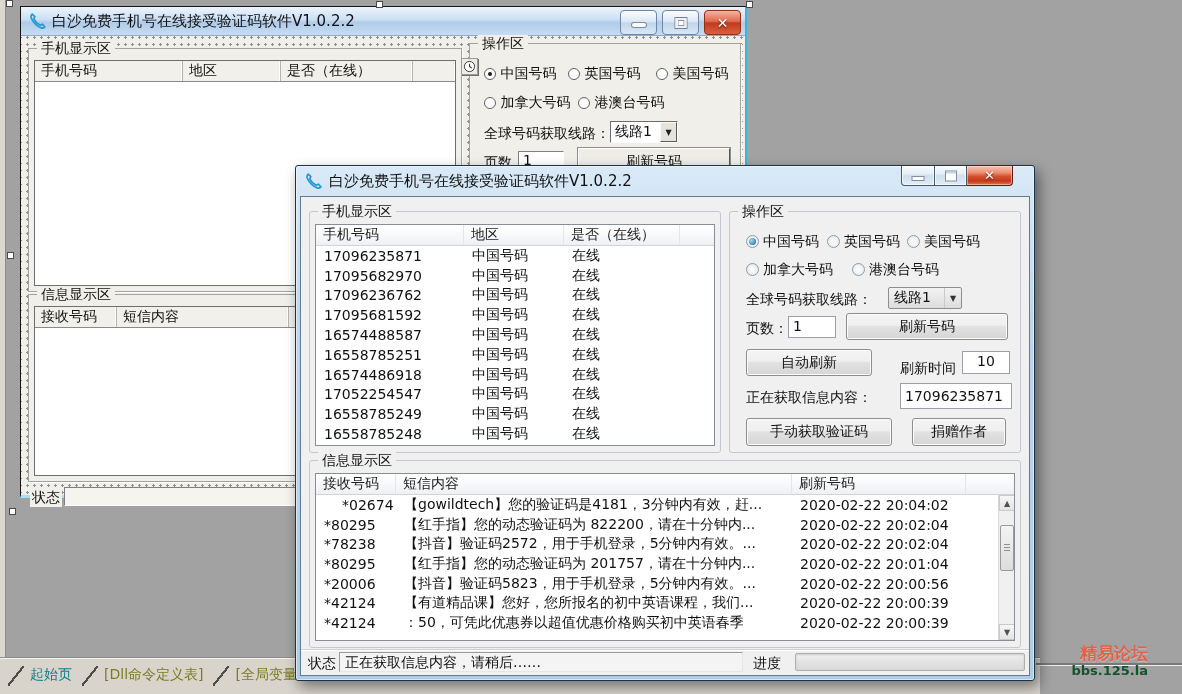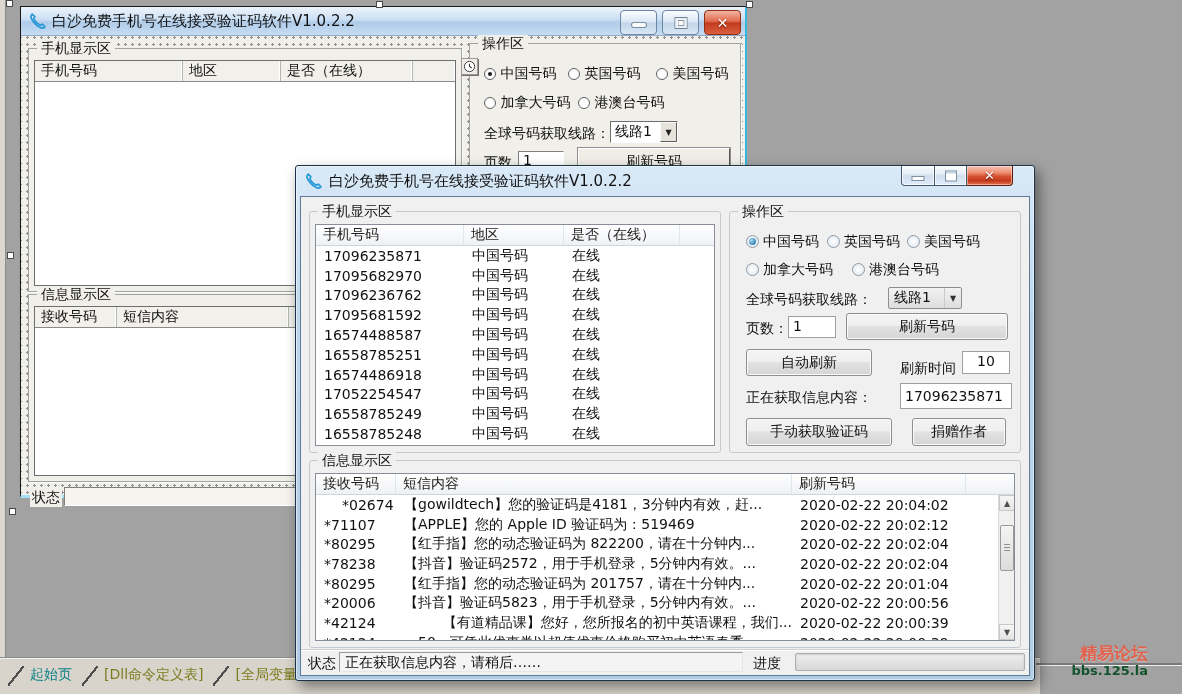--- a/index.html
+++ b/index.html
@@ -349,25 +349,20 @@
             <span class="mth" style="flex:1; border-right:none;"></span>
           </div>
           <div>
 
           <div class="trow irow">
               <span class="cell" style="width:80px;padding-left:26px;">*02674</span>
               <span class="cell" style="width:396px;">【gowildtech】您的验证码是4181，3分钟内有效，赶...</span>
               <span class="cell" style="width:190px;">2020-02-22 20:04:02</span>
             </div>
               <div class="trow irow">
-              <span class="cell" style="width:80px;">*71107</span>
-              <span class="cell" style="width:396px;">【APPLE】您的 Apple ID 验证码为：519469</span>
-              <span class="cell" style="width:190px;">2020-02-22 20:02:12</span>
-            </div>
-              <div class="trow irow">
               <span class="cell" style="width:80px;">*80295</span>
               <span class="cell" style="width:396px;">【红手指】您的动态验证码为 822200，请在十分钟内...</span>
               <span class="cell" style="width:190px;">2020-02-22 20:02:04</span>
             </div>
               <div class="trow irow">
               <span class="cell" style="width:80px;">*78238</span>
               <span class="cell" style="width:396px;">【抖音】验证码2572，用于手机登录，5分钟内有效。...</span>
               <span class="cell" style="width:190px;">2020-02-22 20:02:04</span>
             </div>
               <div class="trow irow">
@@ -375,21 +370,21 @@
               <span class="cell" style="width:396px;">【红手指】您的动态验证码为 201757，请在十分钟内...</span>
               <span class="cell" style="width:190px;">2020-02-22 20:01:04</span>
             </div>
               <div class="trow irow">
               <span class="cell" style="width:80px;">*20006</span>
               <span class="cell" style="width:396px;">【抖音】验证码5823，用于手机登录，5分钟内有效。...</span>
               <span class="cell" style="width:190px;">2020-02-22 20:00:56</span>
             </div>
               <div class="trow irow">
               <span class="cell" style="width:80px;">*42124</span>
-              <span class="cell" style="width:396px;text-align:right;">【有道精品课】您好，您所报名的初中英语课程，我们...</span>
+              <span class="cell" style="width:396px;">【有道精品课】您好，您所报名的初中英语课程，我们...</span>
               <span class="cell" style="width:190px;">2020-02-22 20:00:39</span>
             </div>
               <div class="trow irow">
               <span class="cell" style="width:80px;">*42124</span>
               <span class="cell" style="width:396px;">：50，可凭此优惠券以超值优惠价格购买初中英语春季</span>
               <span class="cell" style="width:190px;">2020-02-22 20:00:39</span>
             </div>
             </div>
           <div class="vscroll">
             <span class="sarrow" style="top:0;">▲</span>

